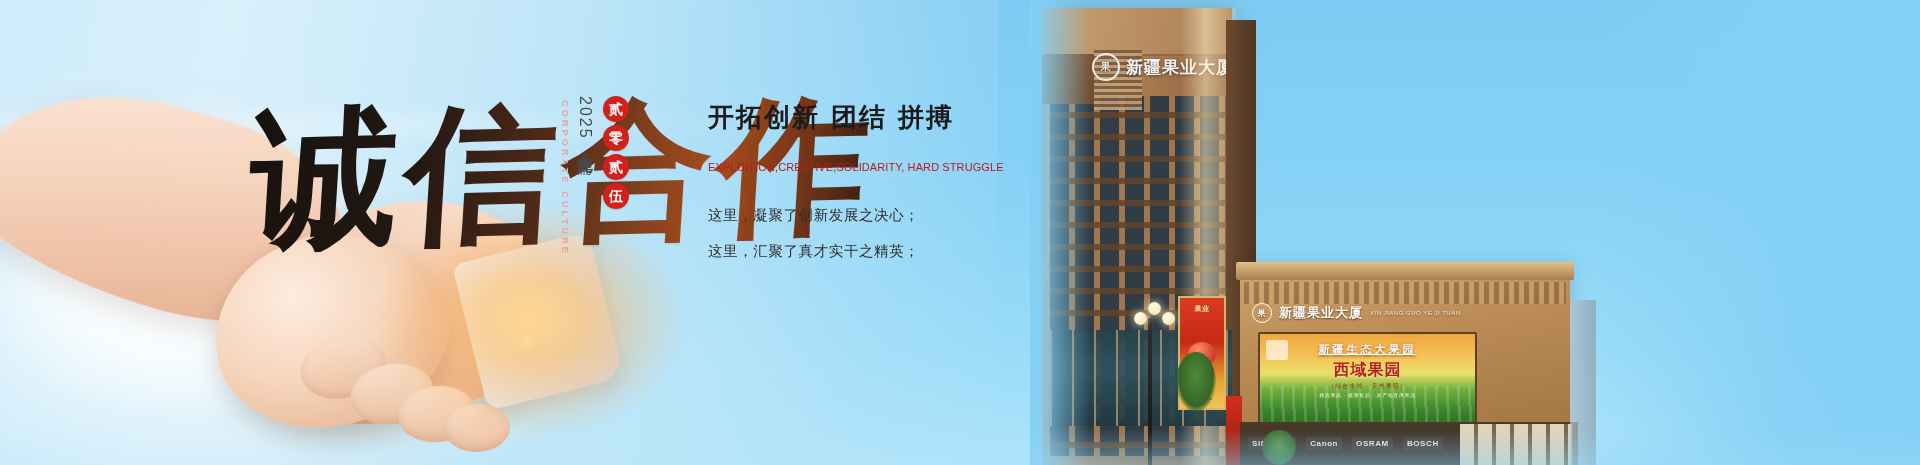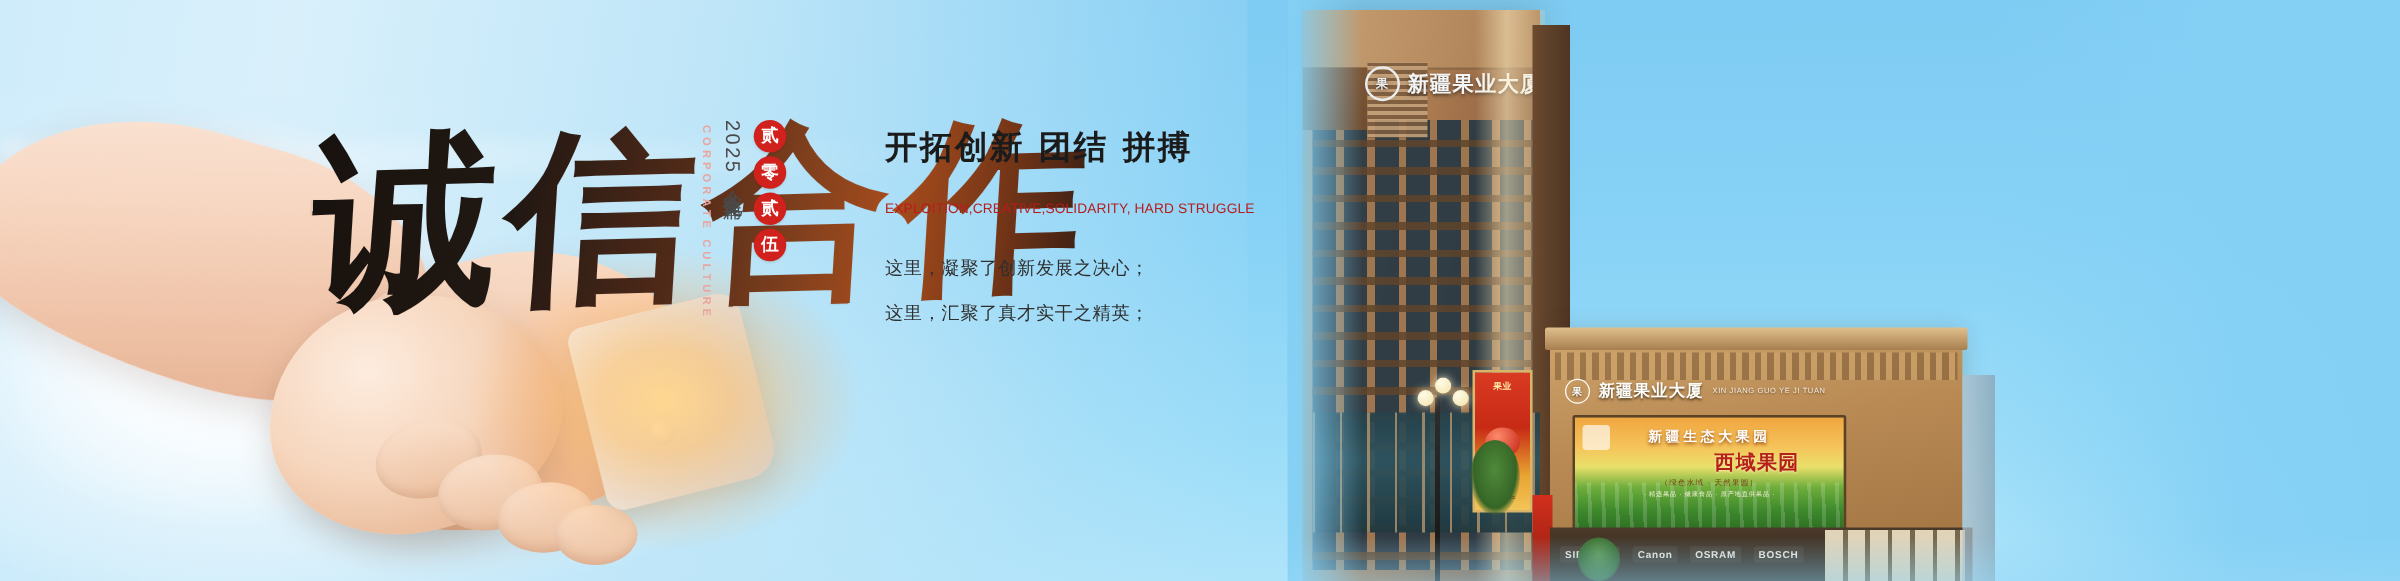--- a/index.html
+++ b/index.html
@@ -226,27 +226,27 @@
     border:2px solid #5a4224;border-radius:2px;overflow:hidden;
   }
   .led-rows{
     position:absolute;left:0;bottom:0;width:100%;height:42%;
     background:repeating-linear-gradient(88deg,rgba(255,255,255,.16) 0 3px,rgba(0,0,0,0) 3px 11px);
   }
   .led-t1{
     position:absolute;left:0;top:8px;width:100%;text-align:center;
     color:#fff;font-size:11px;font-weight:800;letter-spacing:3px;
     text-shadow:0 1px 3px rgba(120,40,0,.8);
+    text-decoration:underline;
   }
   .led-t2{
     position:absolute;left:0;top:26px;width:100%;text-align:center;
     color:#b4211a;font-size:16px;font-weight:800;letter-spacing:1px;
     font-family:"DejaVu Serif","Liberation Serif",serif;
     text-shadow:0 1px 2px rgba(255,235,180,.9);
-    padding-left:38px;
   }
   .led-t3{
     position:absolute;left:0;top:48px;width:100%;text-align:center;
     color:#7a3a12;font-size:6px;letter-spacing:1px;
   }
   .led-t4{
     position:absolute;left:0;top:58px;width:100%;text-align:center;
     color:#f3efd8;font-size:5px;letter-spacing:.6px;
   }
   .led-logo{

